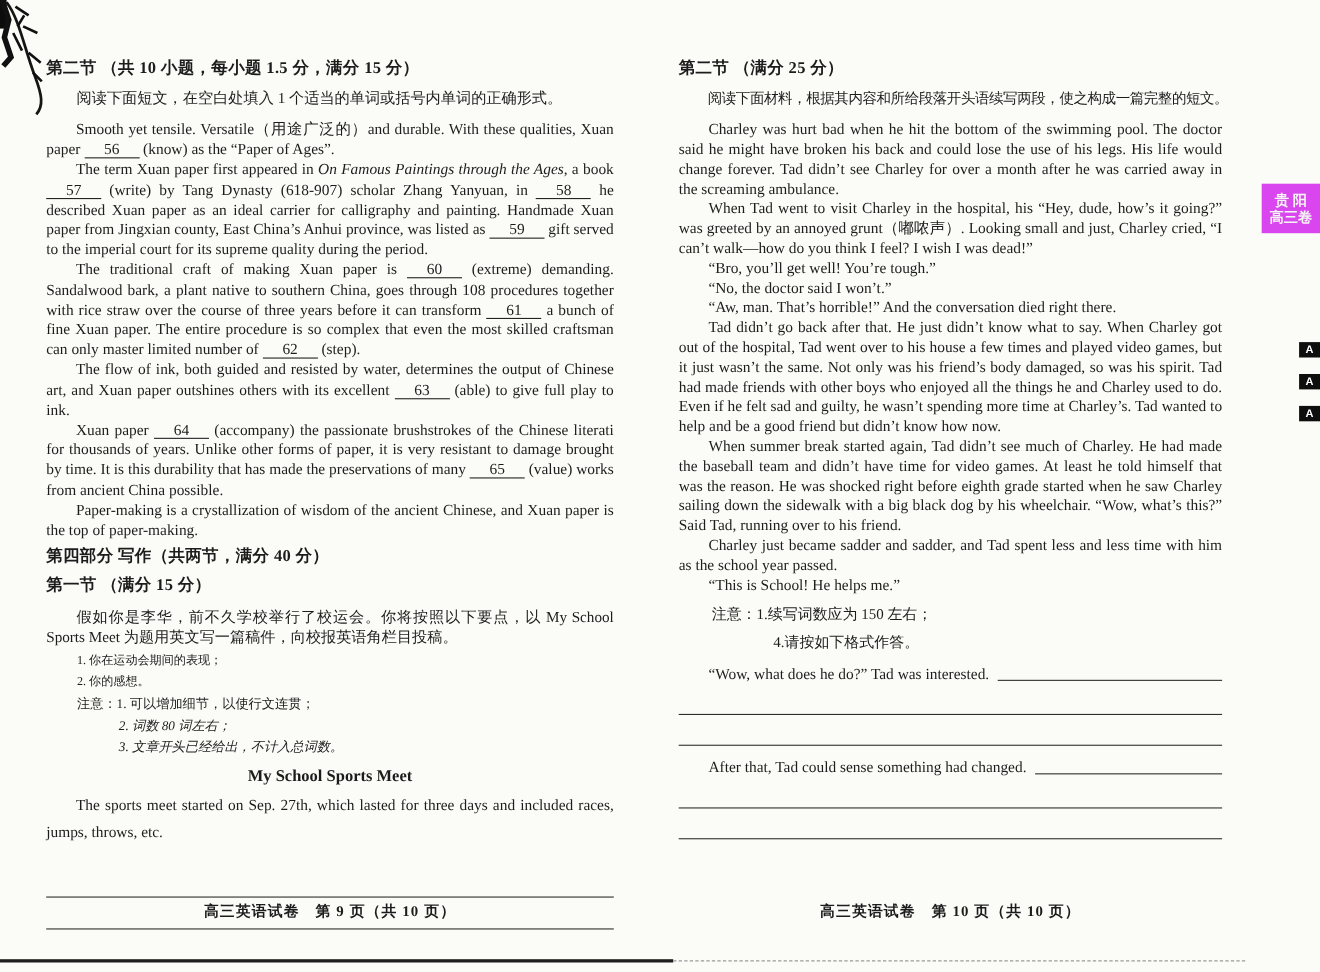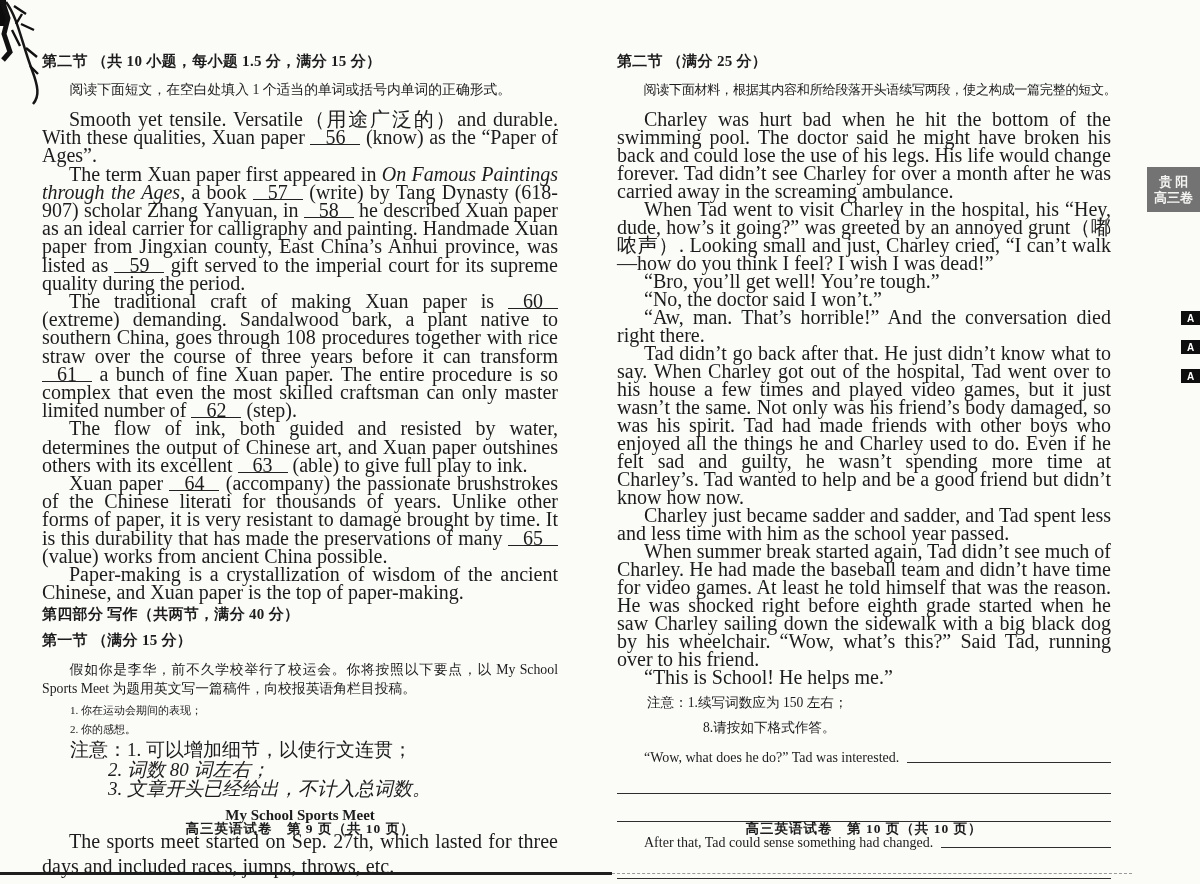--- a/index.html
+++ b/index.html
@@ -8,47 +8,47 @@
     background:#fbfbf8;overflow:hidden;
     font-family:"Liberation Serif","DejaVu Serif",serif;color:#1c1c1c;
   }
   .col{position:absolute;top:52px;}
   .col-left{left:42px;width:516px;}
   .col-right{left:617px;width:494px;}
   .h-sec{font-size:15px;font-weight:bold;margin:0 0 10px 0;letter-spacing:.3px;}
   .h-part{font-size:15px;font-weight:bold;margin:4px 0 7px 0;letter-spacing:.3px;}
   .cn-instr{font-size:13.8px;margin:0 0 11px 0;text-indent:2em;}
   .cn-instr.tight{white-space:nowrap;letter-spacing:-0.4px;font-size:13.2px;}
-  .para{margin:0;text-align:justify;text-indent:27px;font-size:20px;line-height:18.2px;}
+  .para{margin:0;text-align:justify;text-indent:27px;font-size:14px;line-height:18.2px;}
   .story .para{line-height:18px;}
   .blank{display:inline-block;min-width:46px;text-align:center;text-indent:0;
          border-bottom:1px solid #222;line-height:13px;padding:0 2px;}
   .cn-prompt{font-size:13.8px;margin:2px 0 3px 0;text-align:justify;text-indent:2em;line-height:19px;}
   .pointlist p{margin:0;font-size:11px;line-height:19px;padding-left:28px;text-indent:0;}
   .notes{margin-top:1px;}
-  .notes p{margin:0;font-size:19px;line-height:19.5px;text-indent:0;}
+  .notes p{margin:0;font-size:12px;line-height:19.5px;text-indent:0;}
   .notes .n-first{padding-left:28px;}
   .notes .n-rest{padding-left:66px;font-style:italic;}
   .notes-r p{margin:0 0 7px 0;font-size:13.6px;text-indent:0;}
   .notes-r .n-first{padding-left:30px;}
   .notes-r .n-rest{padding-left:86px;}
   .essay-title{font-size:15px;font-weight:bold;text-align:center;margin:8px 0 5px 0;text-indent:0;}
   .opening{line-height:25px;margin-top:3px;}
   .write-line{height:27px;border-bottom:1.6px solid #2e2e2e;}
   .lines-left{margin-top:17px;}
   .lines-left .write-line{height:28px;}
   .lead{display:flex;align-items:flex-end;margin:13px 0 0 0;font-size:14px;
         padding-left:27px;text-indent:0;}
   .lead-text{white-space:nowrap;}
   .write-fill{flex:1 1 auto;border-bottom:1px solid #2e2e2e;margin:0 0 3px 8px;height:2px;}
   .footer{position:absolute;top:820px;font-size:13.5px;font-weight:bold;text-align:center;letter-spacing:1px;}
   .footer-left{left:42px;width:516px;}
   .footer-right{left:617px;width:494px;}
   .stamp{
-    position:absolute;right:0;top:167px;width:53px;height:45px;background:#737373;
+    position:absolute;right:0;top:167px;width:53px;height:45px;background:#d946ef;
     color:#f4f4f2;text-align:center;font-size:13px;font-weight:bold;
     display:flex;flex-direction:column;justify-content:center;gap:1px;line-height:15px;
   }
   .amarks{position:absolute;right:0;top:311px;}
   .amark{width:19px;height:14px;background:#0e0e0e;color:#fff;font-family:"Liberation Sans",sans-serif;
          font-size:10px;font-weight:bold;display:flex;align-items:center;justify-content:center;
          margin-bottom:15px;}
   .scanline-a{position:absolute;left:0;top:872px;width:612px;height:3px;background:#1e1e1e;}
   .scanline-b{position:absolute;left:612px;top:873px;width:520px;height:0;border-top:1px dashed #9a9a9a;}
   .corner{position:absolute;left:0;top:0;}
@@ -111,28 +111,28 @@
     <div class="h-sec">第二节 （满分 25 分）</div>
     <p class="cn-instr tight">阅读下面材料，根据其内容和所给段落开头语续写两段，使之构成一篇完整的短文。</p>
 
     <div class="story">
         <p class="para">Charley was hurt bad when he hit the bottom of the swimming pool. The doctor said he might have broken his back and could lose the use of his legs. His life would change forever. Tad didn’t see Charley for over a month after he was carried away in the screaming ambulance.</p>
         <p class="para">When Tad went to visit Charley in the hospital, his “Hey, dude, how’s it going?” was greeted by an annoyed grunt（嘟哝声）. Looking small and just, Charley cried, “I can’t walk—how do you think I feel? I wish I was dead!”</p>
         <p class="para">“Bro, you’ll get well! You’re tough.”</p>
         <p class="para">“No, the doctor said I won’t.”</p>
         <p class="para">“Aw, man. That’s horrible!” And the conversation died right there.</p>
         <p class="para">Tad didn’t go back after that. He just didn’t know what to say. When Charley got out of the hospital, Tad went over to his house a few times and played video games, but it just wasn’t the same. Not only was his friend’s body damaged, so was his spirit. Tad had made friends with other boys who enjoyed all the things he and Charley used to do. Even if he felt sad and guilty, he wasn’t spending more time at Charley’s. Tad wanted to help and be a good friend but didn’t know how now.</p>
+        <p class="para">When summer break started again, Tad didn’t see much of Charley. He had made the baseball team and didn’t have time for video games. At least he told himself that was the reason. He was shocked right before eighth grade started when he saw Charley sailing down the sidewalk with a big black dog by his wheelchair. “Wow, what’s this?” Said Tad, running over to his friend.</p>
         <p class="para">Charley just became sadder and sadder, and Tad spent less and less time with him as the school year passed.</p>
-        <p class="para">When summer break started again, Tad didn’t see much of Charley. He had made the baseball team and didn’t have time for video games. At least he told himself that was the reason. He was shocked right before eighth grade started when he saw Charley sailing down the sidewalk with a big black dog by his wheelchair. “Wow, what’s this?” Said Tad, running over to his friend.</p>
         <p class="para">“This is School! He helps me.”</p>
       </div>
 
     <div class="notes-r" style="margin-top:8px;">
       <p class="n-first"><span>注意：</span><span>1.续写词数应为 150 左右；</span></p>
-      <p class="n-rest">8.请按如下格式作答。</p>
+      <p class="n-rest">4.请按如下格式作答。</p>
     </div>
 
     <p class="lead">
       <span class="lead-text">“Wow, what does he do?” Tad was interested.</span>
         <span class="write-fill"></span>
     </p>
     <div>
         <div class="write-line"></div>
         <div class="write-line"></div>
       </div>

